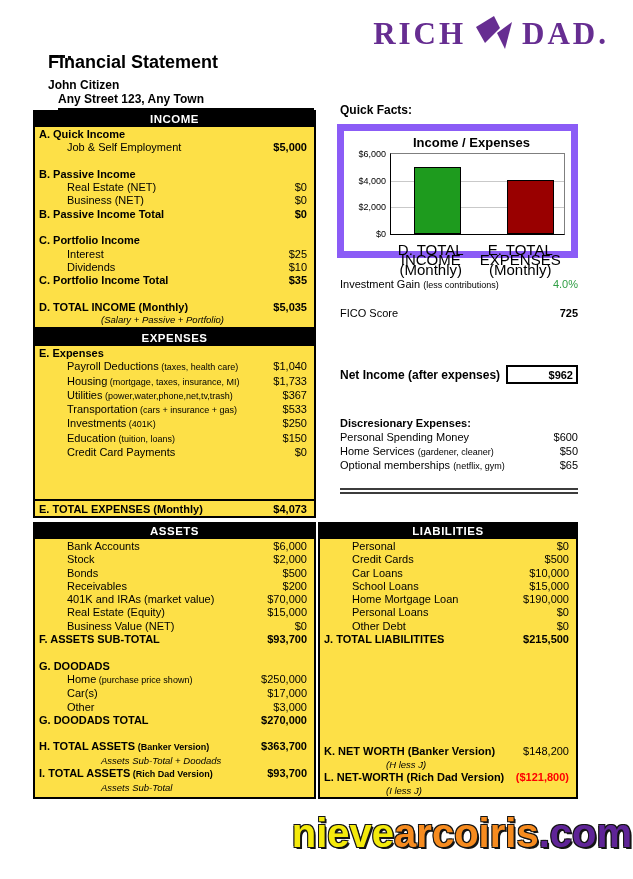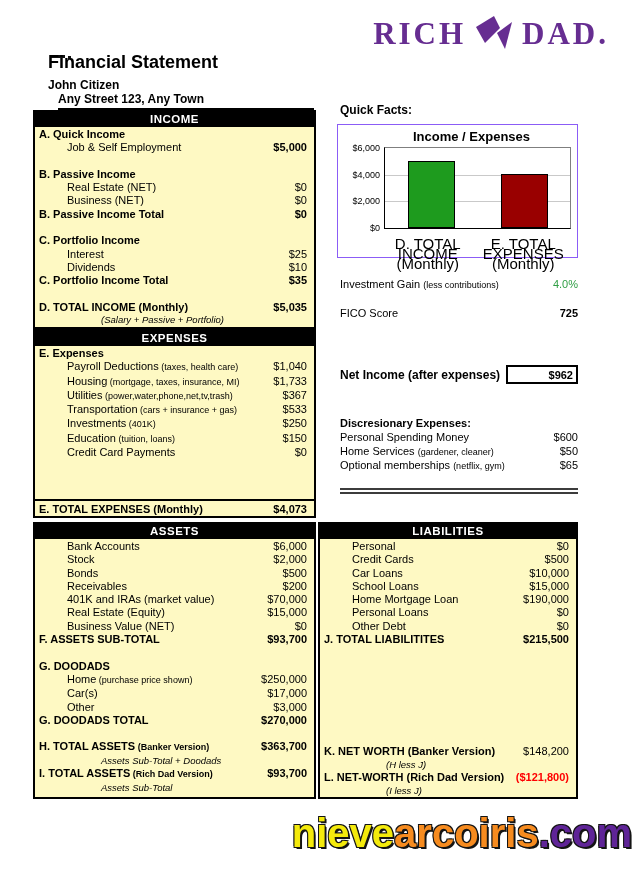--- a/index.html
+++ b/index.html
@@ -11,21 +11,21 @@
         font-family:"Liberation Serif",serif;color:#662d91;font-size:31px;letter-spacing:3px;font-weight:600;}
   .logo svg{display:block;}
   .doc-title{position:absolute;left:48px;top:52px;font-size:18px;font-weight:bold;}
   .doc-name{position:absolute;left:48px;top:78px;font-size:12px;font-weight:bold;}
   .doc-address{position:absolute;left:58px;top:92px;font-size:12px;font-weight:bold;
         border-bottom:3px solid #000;width:256px;padding-bottom:2px;}
   .artifact{position:absolute;left:50px;top:55px;width:15px;height:3px;background:#111;}
   .artifact2{position:absolute;left:68px;top:56px;width:3px;height:3px;background:#111;}
 
   
-  .sbox{position:absolute;border:2px solid #000;background:#fef9c3;display:flex;flex-direction:column;box-sizing:border-box;}
+  .sbox{position:absolute;border:2px solid #000;background:#fde047;display:flex;flex-direction:column;box-sizing:border-box;}
   .bar{background:#000;color:#fff;font-weight:bold;font-size:11.5px;line-height:15px;height:15px;
        text-align:center;letter-spacing:.5px;flex:0 0 auto;}
   .rows{display:flex;flex-direction:column;flex:1 1 auto;padding-top:1px;}
   .row{display:flex;justify-content:space-between;align-items:baseline;
        padding:0 7px 0 4px;font-size:11px;line-height:13.3px;flex:0 0 auto;}
   .row .lbl{white-space:nowrap;}
   .row .val{margin-left:auto;white-space:nowrap;}
   .row.item .lbl{padding-left:28px;}
   .row.section{font-weight:bold;}
   .row.total{font-weight:bold;}
@@ -39,21 +39,21 @@
   .val.vn{font-weight:normal;}
   .val.red{color:#fe0000;font-weight:bold;}
 
   #income-box{left:33px;top:110px;width:283px;height:219px;}
   #expenses-box{left:33px;top:329px;width:283px;height:189px;}
   #assets-box{left:33px;top:522px;width:283px;height:277px;}
   #liab-box{left:318px;top:522px;width:260px;height:277px;}
 
   
   .qf-title{position:absolute;left:340px;top:103px;font-size:12px;font-weight:bold;}
-  .chart{position:absolute;left:337px;top:124px;width:241px;height:134px;border:1px solid #8b5cf6;
+  .chart{position:absolute;left:337px;top:124px;width:241px;height:134px;border:7px solid #8b5cf6;
          box-sizing:border-box;background:#fff;padding:3px 6px 2px 4px;display:flex;flex-direction:column;}
   .chart-title{text-align:center;font-size:13px;font-weight:bold;margin:1px 0 3px 30px;}
   .chart-body{display:flex;flex:1 1 auto;}
   .yaxis{width:38px;display:flex;flex-direction:column;justify-content:space-between;
          align-items:flex-end;font-size:9px;padding-right:4px;transform:translateY(-4px);height:90px;}
   .plot{position:relative;flex:1 1 auto;height:82px;border:1px solid #7f7f7f;
         border-left:1px solid #000;border-bottom:1px solid #000;box-sizing:border-box;}
   .gridline{position:absolute;left:0;right:0;height:1px;background:#c9c9c9;}
   .cbar{position:absolute;bottom:0;width:47px;border:1px solid #000;box-sizing:border-box;}
   .xlabels{display:flex;margin-left:38px;font-size:15px;text-align:center;margin-top:2px;}

